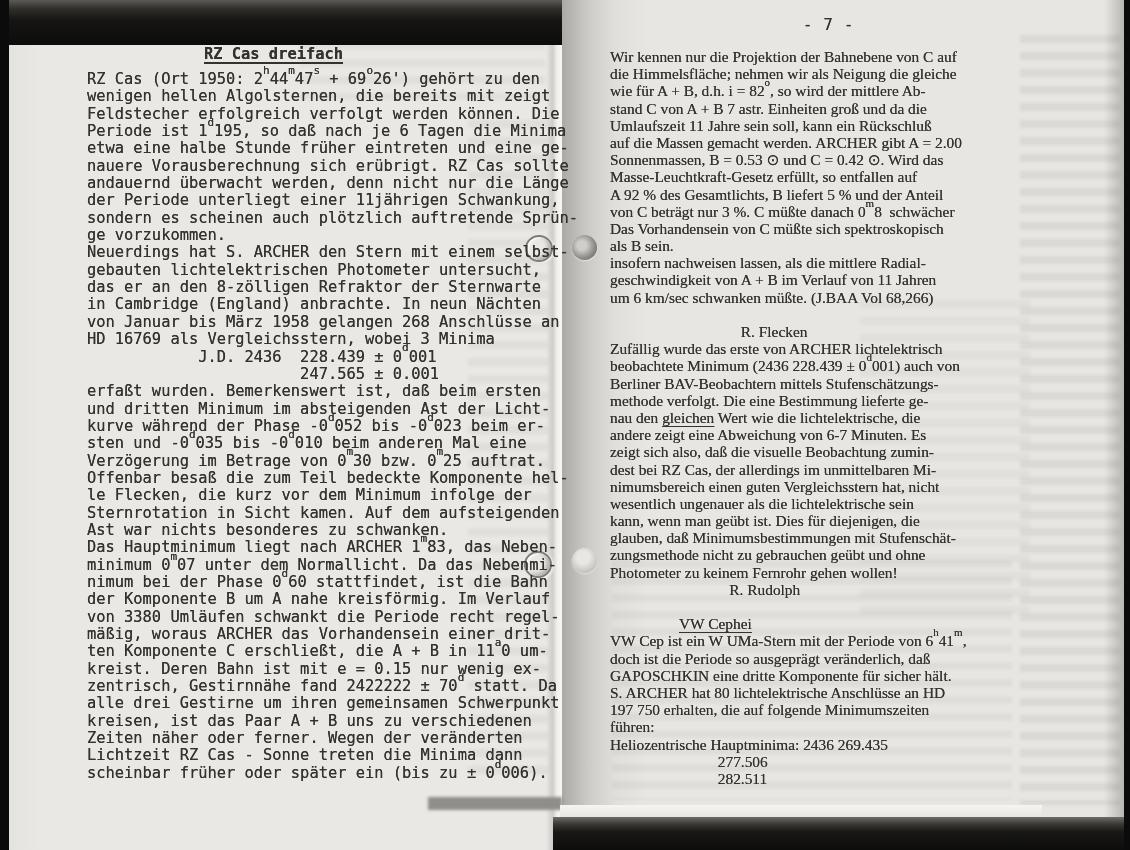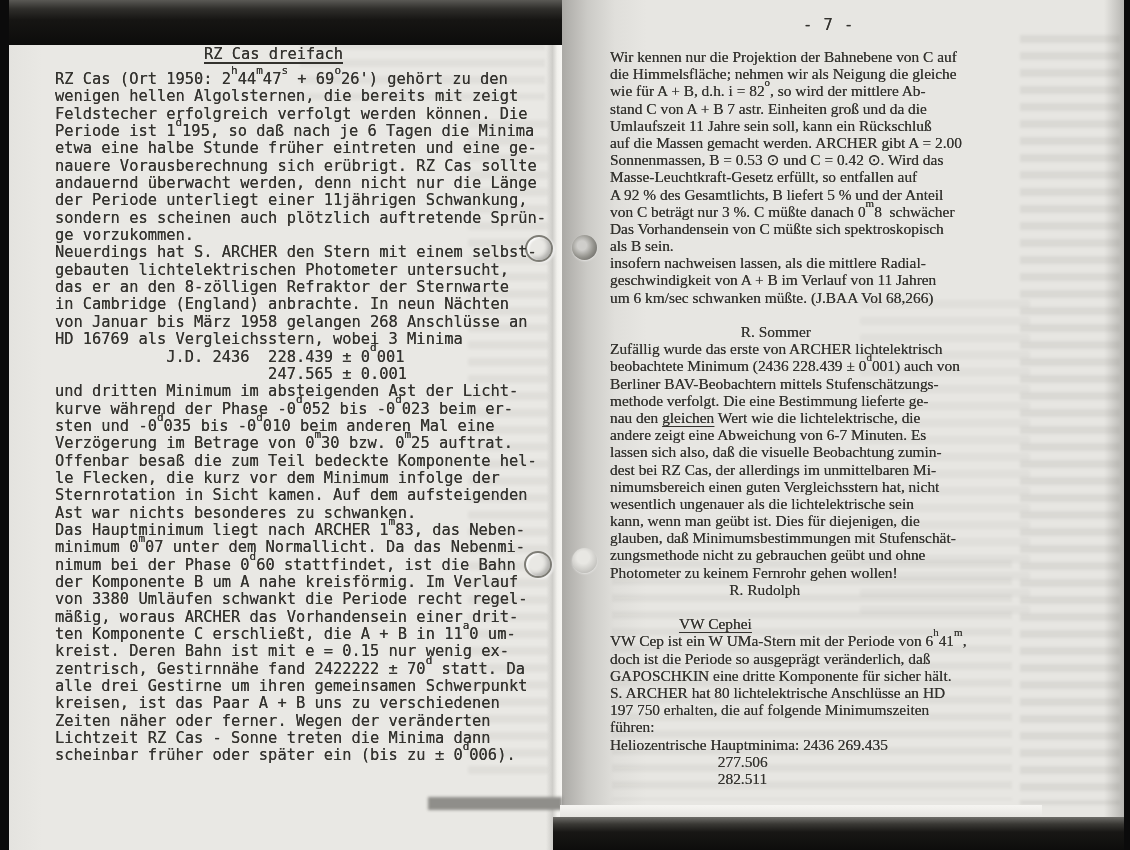--- a/index.html
+++ b/index.html
@@ -38,21 +38,21 @@
     filter:blur(1.6px);
   }
   
   .pnum{position:absolute; font-size:15.4px; letter-spacing:1px;}
   .doc-title{
     position:absolute; font-size:15.4px;
     text-decoration:underline; text-underline-offset:3px; text-decoration-thickness:1.6px;
   }
   .body-col{position:absolute;}
   .ln{white-space:pre; font-size:15.4px;}
-  #body-left .ln{height:17.35px; line-height:17.35px;}
+  #body-left .ln{height:17.35px; line-height:17.35px;margin-left:32px;}
   #body-right .ln{height:17.2px; line-height:17.2px;font-family:Liberation Serif, serif;}
   .ln, .pnum, .doc-title{text-shadow:0 0 .6px rgba(46,45,41,.85);}
   .ln sup{font-size:11px; position:relative; top:-4px; line-height:0;}
   .ln u{text-underline-offset:3px; text-decoration-thickness:1.4px;}
   
   .hole{position:absolute; border-radius:50%;}
   .hole.ring{
     width:24px; height:23px; background:#e9e8e4; border:2px solid #7d7c75;
     box-shadow:inset 2px 1px 2px rgba(255,255,255,.9), inset -3px -2px 4px rgba(0,0,0,.25), 2px 1px 2px rgba(255,255,255,.55);
   }
@@ -100,40 +100,41 @@
   <div class="bleed" style="left:1020px; top:35px; width:100px; height:770px; opacity:.20;"></div>
   <div class="bleed" style="left:860px; top:300px; width:170px; height:320px; opacity:.10;"></div>
   <div class="bleed" style="left:612px; top:560px; width:400px; height:240px; opacity:.13;"></div>
 
   <div class="hole ring" style="left:525px; top:235px;"></div>
   <div class="hole ring" style="left:524px; top:551px;"></div>
   <div class="hole dark" style="left:572px; top:235px;"></div>
   <div class="hole soft" style="left:572px; top:548px;"></div>
 
   <div class="pnum" style="left:263px; top:16px;">- 6 -</div>
-  <div class="doc-title" style="left:204px; top:45px;">RZ Cas dreifach</div>
+  <div class="doc-title" style="left:204px; top:45px;font-weight:bold;">RZ Cas dreifach</div>
   <div class="body-col" id="body-left" style="left:55px; top:71px; width:505px;">
       <div class="ln">RZ Cas (Ort 1950: 2<sup>h</sup>44<sup>m</sup>47<sup>s</sup> + 69<sup>o</sup>26') gehört zu den</div>
       <div class="ln">wenigen hellen Algolsternen, die bereits mit zeigt</div>
       <div class="ln">Feldstecher erfolgreich verfolgt werden können. Die</div>
       <div class="ln">Periode ist 1<sup>d</sup>195, so daß nach je 6 Tagen die Minima</div>
       <div class="ln">etwa eine halbe Stunde früher eintreten und eine ge-</div>
       <div class="ln">nauere Vorausberechnung sich erübrigt. RZ Cas sollte</div>
       <div class="ln">andauernd überwacht werden, denn nicht nur die Länge</div>
       <div class="ln">der Periode unterliegt einer 11jährigen Schwankung,</div>
       <div class="ln">sondern es scheinen auch plötzlich auftretende Sprün-</div>
       <div class="ln">ge vorzukommen.</div>
       <div class="ln">Neuerdings hat S. ARCHER den Stern mit einem selbst-</div>
       <div class="ln">gebauten lichtelektrischen Photometer untersucht,</div>
       <div class="ln">das er an den 8-zölligen Refraktor der Sternwarte</div>
       <div class="ln">in Cambridge (England) anbrachte. In neun Nächten</div>
       <div class="ln">von Januar bis März 1958 gelangen 268 Anschlüsse an</div>
       <div class="ln">HD 16769 als Vergleichsstern, wobei 3 Minima</div>
       <div class="ln">            J.D. 2436  228.439 ± 0<sup>d</sup>001</div>
       <div class="ln">                       247.565 ± 0.001</div>
+      <div class="ln">erfaßt wurden. Bemerkenswert ist, daß beim ersten</div>
       <div class="ln">und dritten Minimum im absteigenden Ast der Licht-</div>
       <div class="ln">kurve während der Phase -0<sup>d</sup>052 bis -0<sup>d</sup>023 beim er-</div>
       <div class="ln">sten und -0<sup>d</sup>035 bis -0<sup>d</sup>010 beim anderen Mal eine</div>
       <div class="ln">Verzögerung im Betrage von 0<sup>m</sup>30 bzw. 0<sup>m</sup>25 auftrat.</div>
       <div class="ln">Offenbar besaß die zum Teil bedeckte Komponente hel-</div>
       <div class="ln">le Flecken, die kurz vor dem Minimum infolge der</div>
       <div class="ln">Sternrotation in Sicht kamen. Auf dem aufsteigenden</div>
       <div class="ln">Ast war nichts besonderes zu schwanken.</div>
       <div class="ln">Das Hauptminimum liegt nach ARCHER 1<sup>m</sup>83, das Neben-</div>
       <div class="ln">minimum 0<sup>m</sup>07 unter dem Normallicht. Da das Nebenmi-</div>
@@ -162,28 +163,28 @@
       <div class="ln">Sonnenmassen, B = 0.53 ⊙ und C = 0.42 ⊙. Wird das</div>
       <div class="ln">Masse-Leuchtkraft-Gesetz erfüllt, so entfallen auf</div>
       <div class="ln">A 92 % des Gesamtlichts, B liefert 5 % und der Anteil</div>
       <div class="ln">von C beträgt nur 3 %. C müßte danach 0<sup>m</sup>8  schwächer</div>
       <div class="ln">Das Vorhandensein von C müßte sich spektroskopisch</div>
       <div class="ln">als B sein.</div>
       <div class="ln">insofern nachweisen lassen, als die mittlere Radial-</div>
       <div class="ln">geschwindigkeit von A + B im Verlauf von 11 Jahren</div>
       <div class="ln">um 6 km/sec schwanken müßte. (J.BAA Vol 68,266)</div>
       <div class="ln"> </div>
-      <div class="ln">                                  R. Sommer</div>
+      <div class="ln">                                  R. Flecken</div>
       <div class="ln">Zufällig wurde das erste von ARCHER lichtelektrisch</div>
       <div class="ln">beobachtete Minimum (2436 228.439 ± 0<sup>d</sup>001) auch von</div>
       <div class="ln">Berliner BAV-Beobachtern mittels Stufenschätzungs-</div>
       <div class="ln">methode verfolgt. Die eine Bestimmung lieferte ge-</div>
       <div class="ln">nau den <u>gleichen</u> Wert wie die lichtelektrische, die</div>
       <div class="ln">andere zeigt eine Abweichung von 6-7 Minuten. Es</div>
-      <div class="ln">lassen sich also, daß die visuelle Beobachtung zumin-</div>
+      <div class="ln">zeigt sich also, daß die visuelle Beobachtung zumin-</div>
       <div class="ln">dest bei RZ Cas, der allerdings im unmittelbaren Mi-</div>
       <div class="ln">nimumsbereich einen guten Vergleichsstern hat, nicht</div>
       <div class="ln">wesentlich ungenauer als die lichtelektrische sein</div>
       <div class="ln">kann, wenn man geübt ist. Dies für diejenigen, die</div>
       <div class="ln">glauben, daß Minimumsbestimmungen mit Stufenschät-</div>
       <div class="ln">zungsmethode nicht zu gebrauchen geübt und ohne</div>
       <div class="ln">Photometer zu keinem Fernrohr gehen wollen!</div>
       <div class="ln">                               R. Rudolph</div>
       <div class="ln"> </div>
       <div class="ln">                  <u>VW Cephei</u></div>

